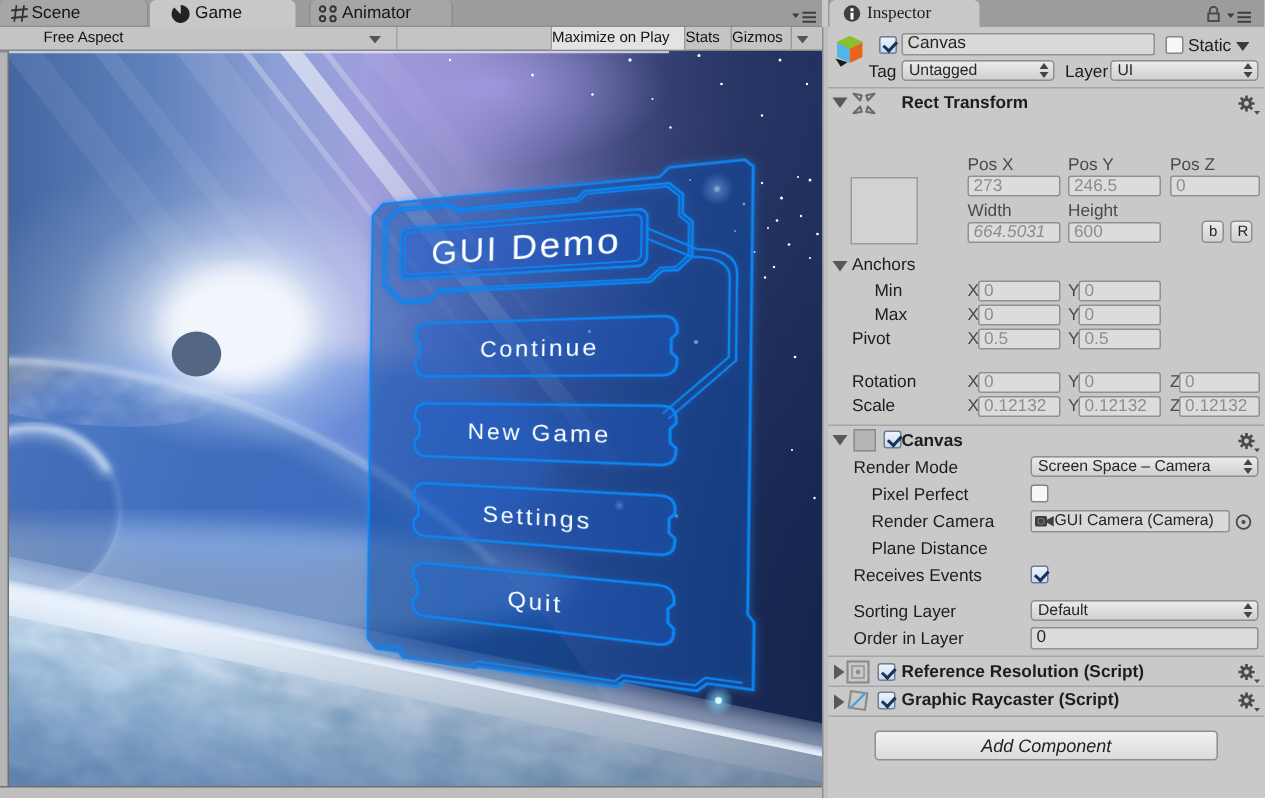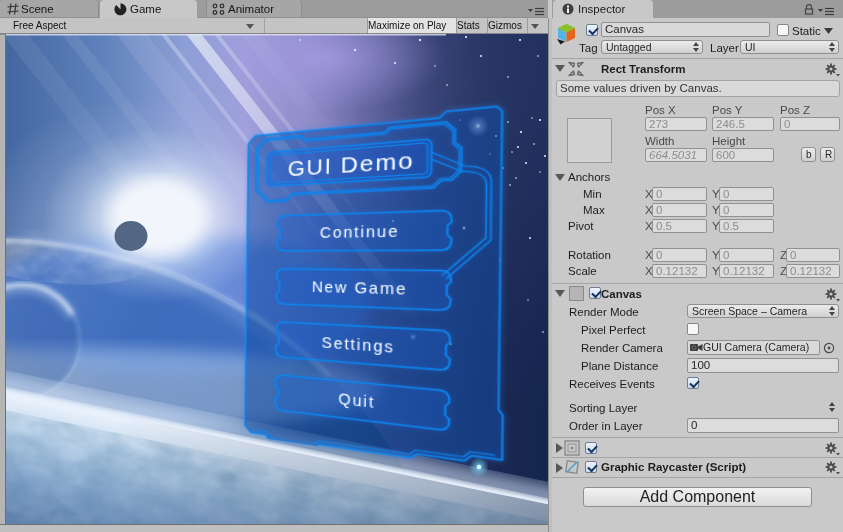--- a/index.html
+++ b/index.html
@@ -85,21 +85,21 @@
         <line x1="7" y1="1.5" x2="16" y2="1.5"></line>
         <line x1="7" y1="4.5" x2="16" y2="4.5"></line>
         <line x1="7" y1="7.5" x2="16" y2="7.5"></line>
       </g>
   </svg>
 
   <div style="position:absolute; left:0; top:17px; width:100px; height:1px; background:#8f8f8f;"></div>
   <div style="position:absolute; left:197px; top:17px; width:351px; height:1px; background:#8f8f8f;"></div>
 
   <div id="toolbar">
-    <div class="btn" style="left:0; width:264px; text-align:left; padding-left:13px;">Free Aspect</div>
+    <div class="btn" style="left:0; width:264px; text-align:left; padding-left:29px;">Free Aspect</div>
     <svg width="8" height="5" style="position:absolute; left:246px; top:6px;">
         <path d="M0,0 L8,0 L4,5 Z" fill="#555"></path>
       </svg>
     <div style="position:absolute; left:264px; top:0; width:1px; height:15px; background:#a2a2a2;"></div>
     <div class="btn" style="left:367px; width:89px; background:#e3e3e3; border-left:1px solid #9b9b9b;">Maximize on Play</div>
     <div class="btn" style="left:456px; width:31px; border-left:1px solid #9b9b9b;">Stats</div>
     <div class="btn" style="left:487px; width:40px; border-left:1px solid #9b9b9b;">Gizmos</div>
     <div class="btn" style="left:527px; width:16px; border-left:1px solid #9b9b9b;"></div>
     <svg width="8" height="5" style="position:absolute; left:531px; top:6px;">
         <path d="M0,0 L8,0 L4,5 Z" fill="#555"></path>
@@ -335,21 +335,21 @@
   <div style="position:absolute; left:548px; top:18px; width:4px; height:514px; background:#c0c0c0; border-left:1px solid #8e8e8e;"></div>
 
   <div id="insp">
     <div id="itabbg"></div>
     <div id="itab"></div>
     <svg width="12" height="12" style="position:absolute; left:10px; top:3px;">
       <circle cx="6" cy="6" r="5.5" fill="#3e3e3e"></circle>
       <rect x="5" y="2.5" width="2" height="2" fill="#fff"></rect>
       <rect x="5" y="5.5" width="2" height="4.5" fill="#fff"></rect>
     </svg>
-    <span class="lab" style="left:26px; top:3px;">Inspector</span>
+    <span class="lab" style="left:26px; top:3px;font-family:Liberation Serif, serif;">Inspector</span>
     <svg width="10" height="11" style="position:absolute; left:252px; top:4px;">
       <rect x="1.5" y="5" width="7" height="5" fill="none" stroke="#4a4a4a" stroke-width="1.3"></rect>
       <path d="M 2.5,5 V 3 a 2.5,2.5 0 0 1 5,0 V 5" fill="none" stroke="#4a4a4a" stroke-width="1.3"></path>
     </svg>
     <svg width="16" height="10" style="position:absolute; left:266px; top:7px;">
       <path d="M 0,2 L 5,2 L 2.5,5 Z" fill="#3c3c3c"></path>
       <g stroke="#3c3c3c" stroke-width="1.2">
           <line x1="7" y1="1.5" x2="16" y2="1.5"></line>
           <line x1="7" y1="4.5" x2="16" y2="4.5"></line>
           <line x1="7" y1="7.5" x2="16" y2="7.5"></line>
@@ -397,21 +397,20 @@
             <line x1="6" y1="0.6" x2="6" y2="11.4"></line>
             <line x1="0.6" y1="6" x2="11.4" y2="6"></line>
             <line x1="2.2" y1="2.2" x2="9.8" y2="9.8"></line>
             <line x1="9.8" y1="2.2" x2="2.2" y2="9.8"></line>
           </g>
         </g>
       <circle cx="6" cy="6" r="1.6" fill="#c9c9c9"></circle>
       <path d="M 11,11 L 15,11 L 13,13.5 Z" fill="#4c4c4c"></path>
     </svg>
 
-    <div class="fld" style="left:4px; top:80px; width:284px; height:17px; line-height:15px; border-radius:3px; background:#d9d9d9; border-color:#a3a3a3; color:#333;">Some values driven by Canvas.</div>
 
     <span class="glab" style="left:93px; top:104px;">Pos X</span>
     <span class="glab" style="left:160px; top:104px;">Pos Y</span>
     <span class="glab" style="left:228px; top:104px;">Pos Z</span>
     <div class="fld dis" style="left:93px; top:117px; width:62px; height:14px; line-height:12px;">273</div>
     <div class="fld dis" style="left:160px; top:117px; width:62px; height:14px; line-height:12px;">246.5</div>
     <div class="fld dis" style="left:228px; top:117px; width:60px; height:14px; line-height:12px;">0</div>
     <span class="glab" style="left:93px; top:135px;">Width</span>
     <span class="glab" style="left:160px; top:135px;">Height</span>
     <div class="fld dis" style="left:93px; top:148px; width:62px; height:14px; line-height:12px;font-style:italic;">664.5031</div>
@@ -483,38 +482,39 @@
     <svg width="13" height="9" style="position:absolute; left:138px; top:343px;">
       <rect x="0" y="1" width="8" height="7" rx="1" fill="#3f3f3f"></rect>
       <path d="M 8,3.5 L 12.5,1 L 12.5,8 L 8,5.5 Z" fill="#3f3f3f"></path>
       <circle cx="4" cy="4.5" r="2" fill="#3f3f3f" stroke="#777" stroke-width="0.8"></circle>
     </svg>
     <svg width="12" height="12" style="position:absolute; left:271px; top:342px;">
       <circle cx="6" cy="6" r="4.6" fill="none" stroke="#4a4a4a" stroke-width="1.2"></circle>
       <circle cx="6" cy="6" r="1.4" fill="#4a4a4a"></circle>
     </svg>
     <span class="lab" style="left:29px; top:360px;">Plane Distance</span>
-    <div class="fld" style="left:135px; top:358px; width:152px; height:15px; line-height:13px;">100</div>
     <span class="lab" style="left:17px; top:378px;">Receives Events</span>
     <div class="cb on" style="left:135px; top:377px;"></div>
 
     <span class="lab" style="left:17px; top:402px;">Sorting Layer</span>
+    <div class="drop" style="left:135px; top:400px; width:152px; height:14px; line-height:12px; font-size:10.5px;">Default</div>
     <div class="updn" style="left:277px; top:402px;"></div>
     <span class="lab" style="left:17px; top:420px;">Order in Layer</span>
     <div class="fld" style="left:135px; top:418px; width:152px; height:15px; line-height:13px;">0</div>
 
     <div class="sep" style="top:437px;"></div>
 
     <div class="fold closed" style="left:4px; top:443px;"></div>
     <svg width="17" height="17" style="position:absolute; left:12px; top:440px;">
       <rect x="1" y="1" width="14" height="14" fill="none" stroke="#8a8a8a" stroke-width="1.4"></rect>
       <rect x="4" y="4" width="8" height="8" fill="none" stroke="#9a9aa6" stroke-width="1.2"></rect>
       <circle cx="8" cy="8" r="1.5" fill="#8a8a8a"></circle>
     </svg>
     <div class="cb on" style="left:33px; top:442px;"></div>
+    <span class="lab bold" style="left:49px; top:442px;">Reference Resolution (Script)</span>
     <svg width="15" height="14" style="position:absolute; left:273px; top:442px;">
       <g fill="#4c4c4c">
           <circle cx="6" cy="6" r="3.6"></circle>
       <g stroke="#4c4c4c" stroke-width="1.8">
             <line x1="6" y1="0.6" x2="6" y2="11.4"></line>
             <line x1="0.6" y1="6" x2="11.4" y2="6"></line>
             <line x1="2.2" y1="2.2" x2="9.8" y2="9.8"></line>
             <line x1="9.8" y1="2.2" x2="2.2" y2="9.8"></line>
           </g>
         </g>
@@ -538,16 +538,16 @@
             <line x1="0.6" y1="6" x2="11.4" y2="6"></line>
             <line x1="2.2" y1="2.2" x2="9.8" y2="9.8"></line>
             <line x1="9.8" y1="2.2" x2="2.2" y2="9.8"></line>
           </g>
         </g>
       <circle cx="6" cy="6" r="1.6" fill="#c9c9c9"></circle>
       <path d="M 11,11 L 15,11 L 13,13.5 Z" fill="#4c4c4c"></path>
     </svg>
     <div class="sep" style="top:477px;"></div>
 
-    <div style="position:absolute; left:31px; top:487px; width:229px; height:20px; background:linear-gradient(#f2f2f2,#dadada); border:1px solid #8f8f8f; border-radius:3px; text-align:center; line-height:18px; font-size:16px; color:#222;">Add Component</div>
+    <div style="position:absolute; left:31px; top:487px; width:229px; height:20px; background:linear-gradient(#f2f2f2,#dadada); border:1px solid #8f8f8f; border-radius:3px; text-align:center; line-height:18px; font-size:12px; color:#222;font-style:italic;">Add Component</div>
   </div>
 
 </div>
 
 </body></html>

